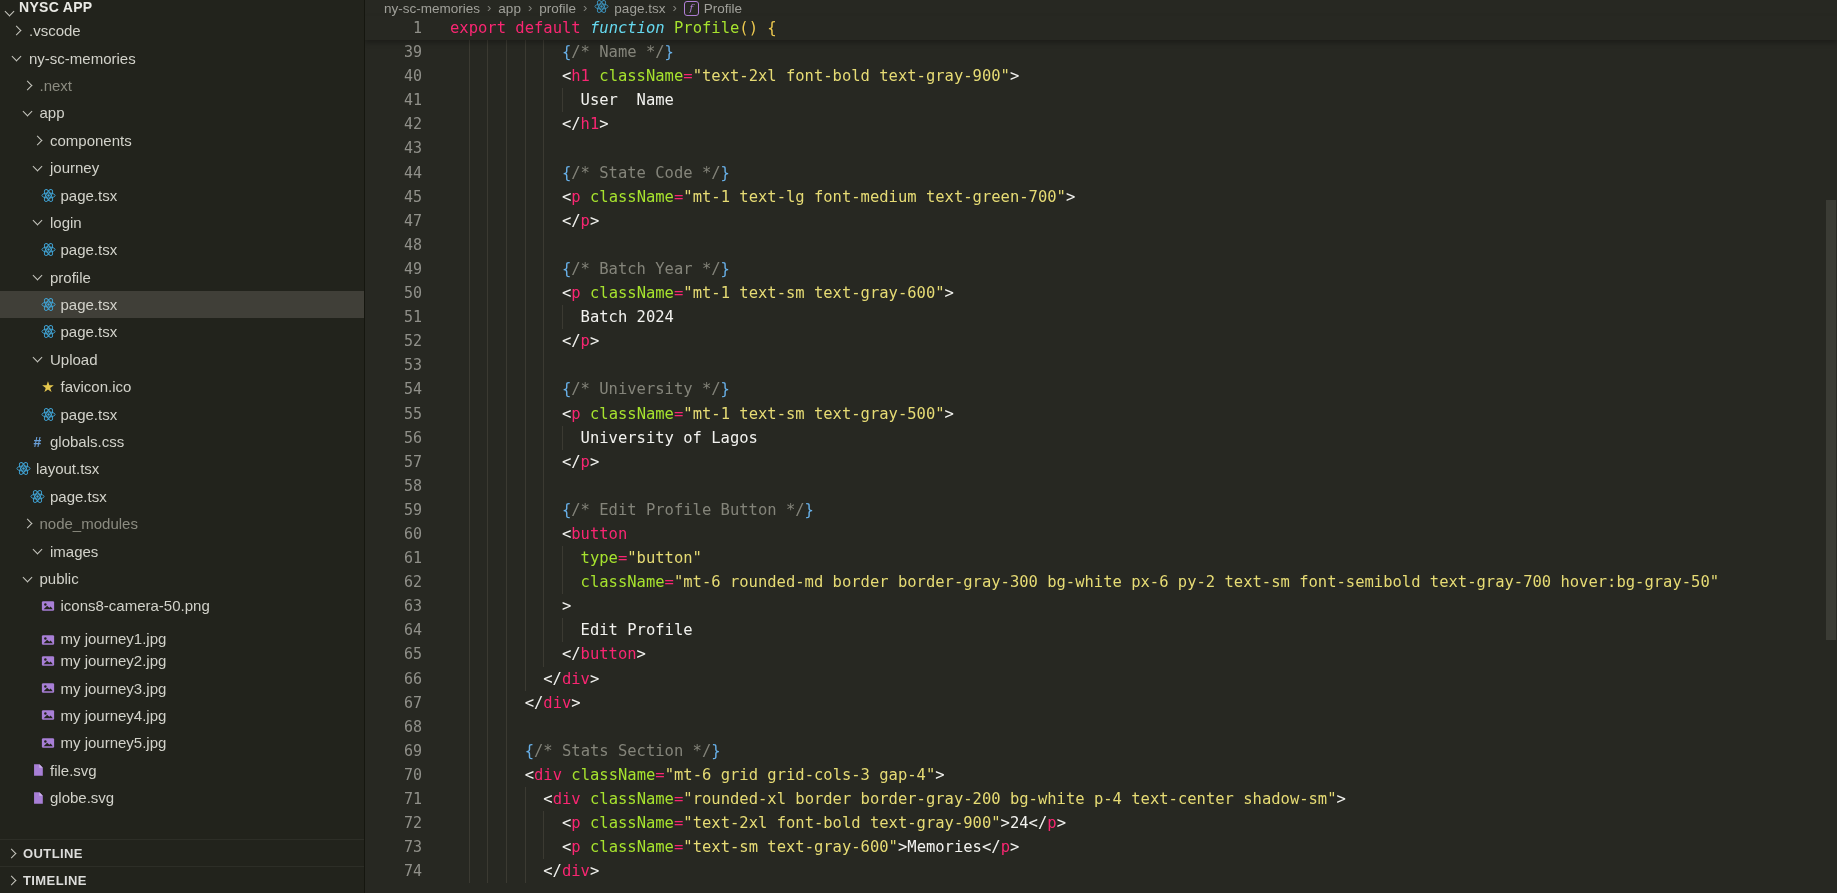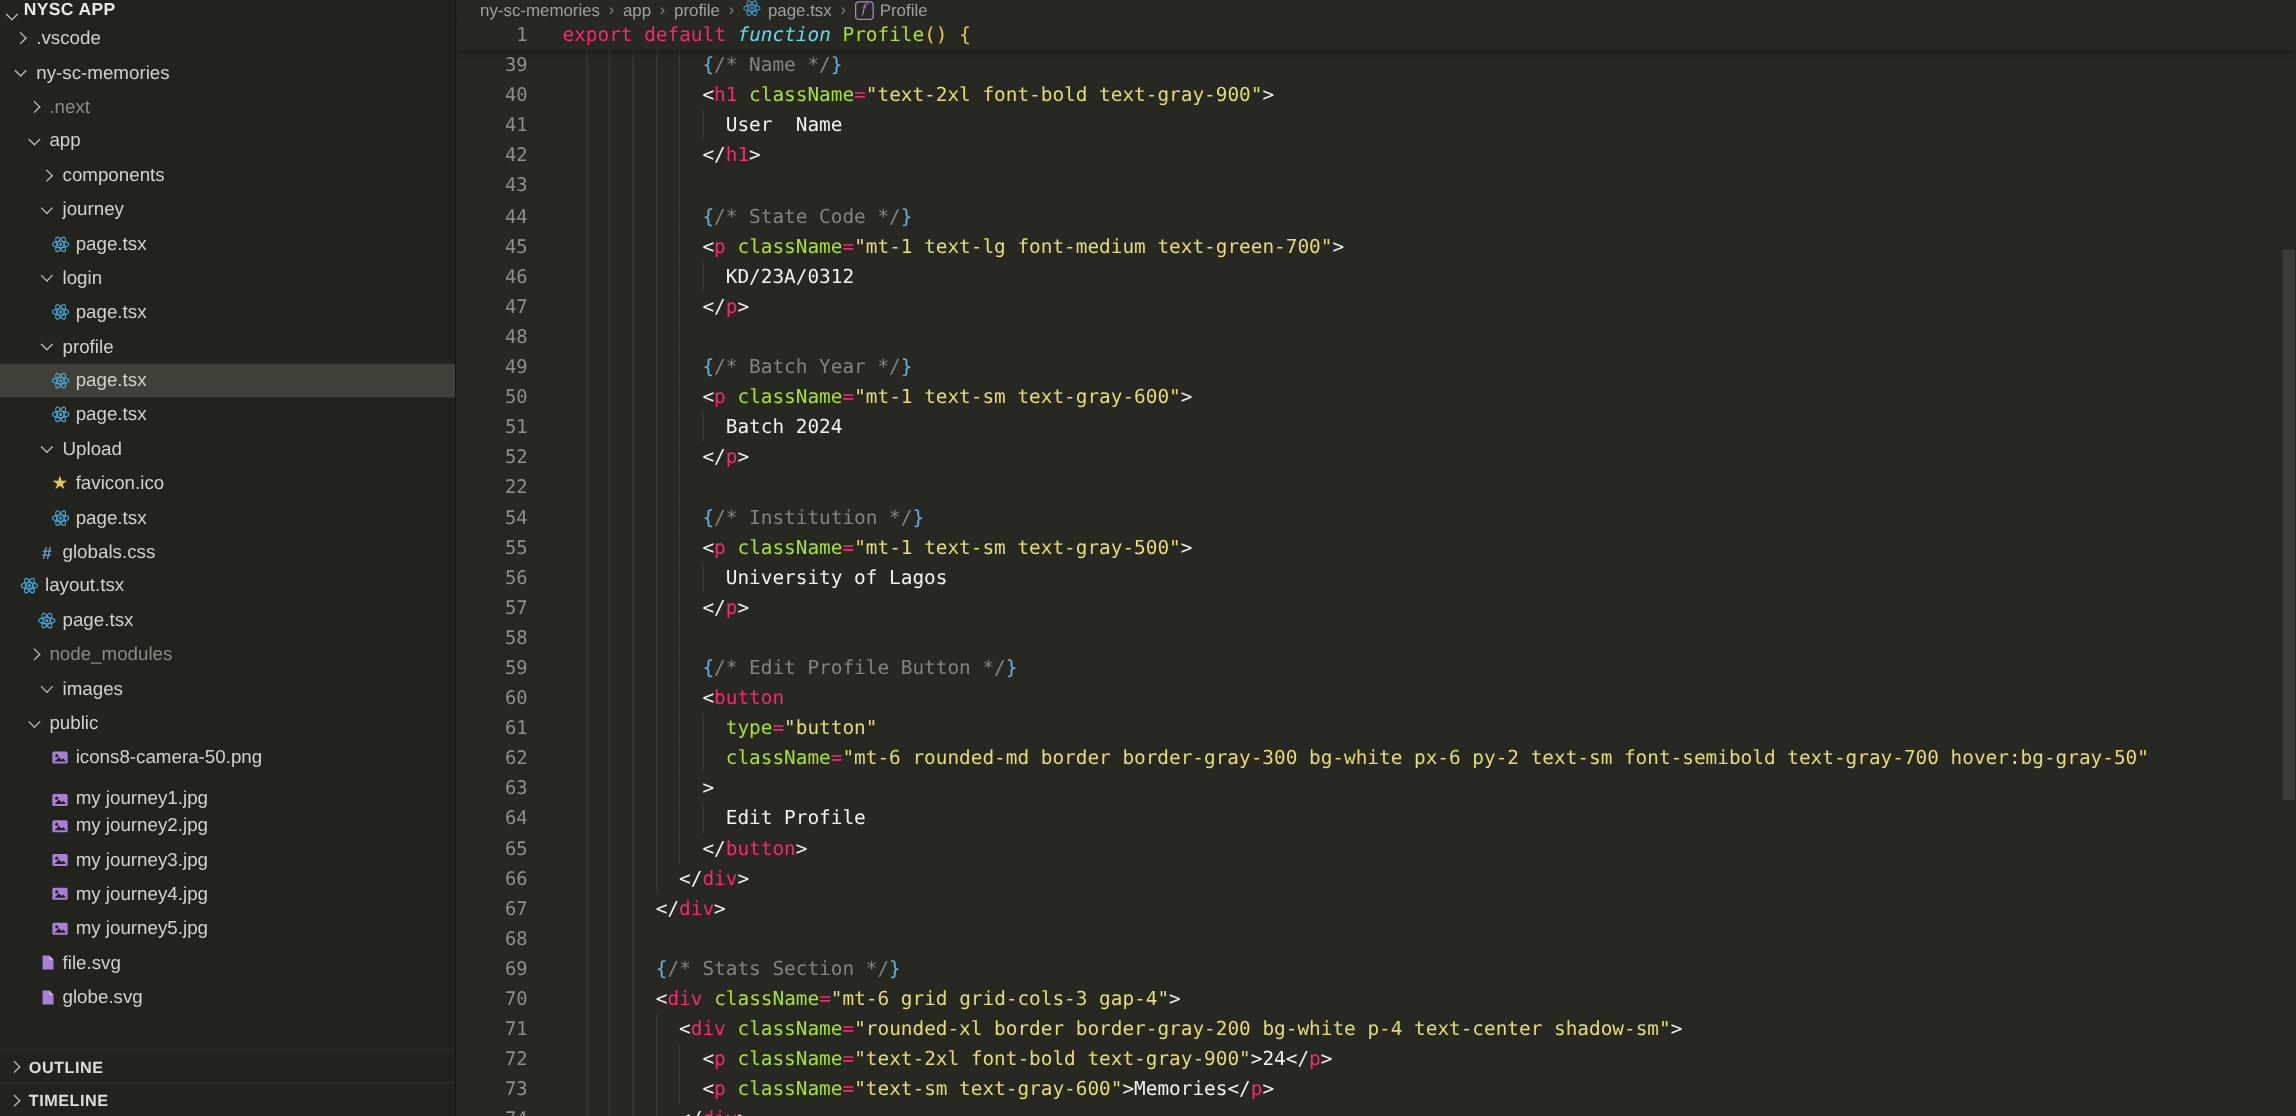--- a/index.html
+++ b/index.html
@@ -401,29 +401,28 @@
           <div class="code-line"><span class="ln">1</span><span class="ct"><span class="tk-k">export</span><span class="tk-w"> </span><span class="tk-k">default</span><span class="tk-w"> </span><span class="tk-f">function</span><span class="tk-w"> </span><span class="tk-g">Profile</span><span class="tk-y">()</span><span class="tk-w"> </span><span class="tk-y">{</span></span></div>
         </div>
       <div class="lines">
           <div class="code-line"><span class="ln">39</span><span class="ct"><span class="ig f0"></span><span class="ig"></span><span class="ig"></span><span class="ig"></span><span class="ig"></span><span class="ig"></span><span class="tk-b">{</span><span class="tk-c">/* Name */</span><span class="tk-b">}</span></span></div>
           <div class="code-line"><span class="ln">40</span><span class="ct"><span class="ig f0"></span><span class="ig"></span><span class="ig"></span><span class="ig"></span><span class="ig"></span><span class="ig"></span><span class="tk-w">&lt;</span><span class="tk-k">h1</span><span class="tk-w"> </span><span class="tk-g">className</span><span class="tk-k">=</span><span class="tk-s">"text-2xl font-bold text-gray-900"</span><span class="tk-w">&gt;</span></span></div>
           <div class="code-line"><span class="ln">41</span><span class="ct"><span class="ig f0"></span><span class="ig"></span><span class="ig"></span><span class="ig"></span><span class="ig"></span><span class="ig"></span><span class="ig"></span><span class="tk-w">User  Name</span></span></div>
           <div class="code-line"><span class="ln">42</span><span class="ct"><span class="ig f0"></span><span class="ig"></span><span class="ig"></span><span class="ig"></span><span class="ig"></span><span class="ig"></span><span class="tk-w">&lt;/</span><span class="tk-k">h1</span><span class="tk-w">&gt;</span></span></div>
           <div class="code-line"><span class="ln">43</span><span class="ct"><span class="ig f0"></span><span class="ig"></span><span class="ig"></span><span class="ig"></span><span class="ig"></span><span class="ig"></span></span></div>
           <div class="code-line"><span class="ln">44</span><span class="ct"><span class="ig f0"></span><span class="ig"></span><span class="ig"></span><span class="ig"></span><span class="ig"></span><span class="ig"></span><span class="tk-b">{</span><span class="tk-c">/* State Code */</span><span class="tk-b">}</span></span></div>
           <div class="code-line"><span class="ln">45</span><span class="ct"><span class="ig f0"></span><span class="ig"></span><span class="ig"></span><span class="ig"></span><span class="ig"></span><span class="ig"></span><span class="tk-w">&lt;</span><span class="tk-k">p</span><span class="tk-w"> </span><span class="tk-g">className</span><span class="tk-k">=</span><span class="tk-s">"mt-1 text-lg font-medium text-green-700"</span><span class="tk-w">&gt;</span></span></div>
-          <div class="code-line"><span class="ln">46</span><span class="ct"><span class="ig f0"></span><span class="ig"></span><span class="ig"></span><span class="ig"></span><span class="ig"></span><span class="ig"></span><span class="ig"></span><span class="tk-w">KD/23A/0312</span></span></div>
           <div class="code-line"><span class="ln">47</span><span class="ct"><span class="ig f0"></span><span class="ig"></span><span class="ig"></span><span class="ig"></span><span class="ig"></span><span class="ig"></span><span class="tk-w">&lt;/</span><span class="tk-k">p</span><span class="tk-w">&gt;</span></span></div>
           <div class="code-line"><span class="ln">48</span><span class="ct"><span class="ig f0"></span><span class="ig"></span><span class="ig"></span><span class="ig"></span><span class="ig"></span><span class="ig"></span></span></div>
           <div class="code-line"><span class="ln">49</span><span class="ct"><span class="ig f0"></span><span class="ig"></span><span class="ig"></span><span class="ig"></span><span class="ig"></span><span class="ig"></span><span class="tk-b">{</span><span class="tk-c">/* Batch Year */</span><span class="tk-b">}</span></span></div>
           <div class="code-line"><span class="ln">50</span><span class="ct"><span class="ig f0"></span><span class="ig"></span><span class="ig"></span><span class="ig"></span><span class="ig"></span><span class="ig"></span><span class="tk-w">&lt;</span><span class="tk-k">p</span><span class="tk-w"> </span><span class="tk-g">className</span><span class="tk-k">=</span><span class="tk-s">"mt-1 text-sm text-gray-600"</span><span class="tk-w">&gt;</span></span></div>
           <div class="code-line"><span class="ln">51</span><span class="ct"><span class="ig f0"></span><span class="ig"></span><span class="ig"></span><span class="ig"></span><span class="ig"></span><span class="ig"></span><span class="ig"></span><span class="tk-w">Batch 2024</span></span></div>
           <div class="code-line"><span class="ln">52</span><span class="ct"><span class="ig f0"></span><span class="ig"></span><span class="ig"></span><span class="ig"></span><span class="ig"></span><span class="ig"></span><span class="tk-w">&lt;/</span><span class="tk-k">p</span><span class="tk-w">&gt;</span></span></div>
-          <div class="code-line"><span class="ln">22</span><span class="ct"><span class="ig f0"></span><span class="ig"></span><span class="ig"></span><span class="ig"></span><span class="ig"></span><span class="ig"></span></span></div>
-          <div class="code-line"><span class="ln">54</span><span class="ct"><span class="ig f0"></span><span class="ig"></span><span class="ig"></span><span class="ig"></span><span class="ig"></span><span class="ig"></span><span class="tk-b">{</span><span class="tk-c">/* Institution */</span><span class="tk-b">}</span></span></div>
+          <div class="code-line"><span class="ln">53</span><span class="ct"><span class="ig f0"></span><span class="ig"></span><span class="ig"></span><span class="ig"></span><span class="ig"></span><span class="ig"></span></span></div>
+          <div class="code-line"><span class="ln">54</span><span class="ct"><span class="ig f0"></span><span class="ig"></span><span class="ig"></span><span class="ig"></span><span class="ig"></span><span class="ig"></span><span class="tk-b">{</span><span class="tk-c">/* University */</span><span class="tk-b">}</span></span></div>
           <div class="code-line"><span class="ln">55</span><span class="ct"><span class="ig f0"></span><span class="ig"></span><span class="ig"></span><span class="ig"></span><span class="ig"></span><span class="ig"></span><span class="tk-w">&lt;</span><span class="tk-k">p</span><span class="tk-w"> </span><span class="tk-g">className</span><span class="tk-k">=</span><span class="tk-s">"mt-1 text-sm text-gray-500"</span><span class="tk-w">&gt;</span></span></div>
           <div class="code-line"><span class="ln">56</span><span class="ct"><span class="ig f0"></span><span class="ig"></span><span class="ig"></span><span class="ig"></span><span class="ig"></span><span class="ig"></span><span class="ig"></span><span class="tk-w">University of Lagos</span></span></div>
           <div class="code-line"><span class="ln">57</span><span class="ct"><span class="ig f0"></span><span class="ig"></span><span class="ig"></span><span class="ig"></span><span class="ig"></span><span class="ig"></span><span class="tk-w">&lt;/</span><span class="tk-k">p</span><span class="tk-w">&gt;</span></span></div>
           <div class="code-line"><span class="ln">58</span><span class="ct"><span class="ig f0"></span><span class="ig"></span><span class="ig"></span><span class="ig"></span><span class="ig"></span><span class="ig"></span></span></div>
           <div class="code-line"><span class="ln">59</span><span class="ct"><span class="ig f0"></span><span class="ig"></span><span class="ig"></span><span class="ig"></span><span class="ig"></span><span class="ig"></span><span class="tk-b">{</span><span class="tk-c">/* Edit Profile Button */</span><span class="tk-b">}</span></span></div>
           <div class="code-line"><span class="ln">60</span><span class="ct"><span class="ig f0"></span><span class="ig"></span><span class="ig"></span><span class="ig"></span><span class="ig"></span><span class="ig"></span><span class="tk-w">&lt;</span><span class="tk-k">button</span></span></div>
           <div class="code-line"><span class="ln">61</span><span class="ct"><span class="ig f0"></span><span class="ig"></span><span class="ig"></span><span class="ig"></span><span class="ig"></span><span class="ig"></span><span class="ig"></span><span class="tk-g">type</span><span class="tk-k">=</span><span class="tk-s">"button"</span></span></div>
           <div class="code-line"><span class="ln">62</span><span class="ct"><span class="ig f0"></span><span class="ig"></span><span class="ig"></span><span class="ig"></span><span class="ig"></span><span class="ig"></span><span class="ig"></span><span class="tk-g">className</span><span class="tk-k">=</span><span class="tk-s">"mt-6 rounded-md border border-gray-300 bg-white px-6 py-2 text-sm font-semibold text-gray-700 hover:bg-gray-50"</span></span></div>
           <div class="code-line"><span class="ln">63</span><span class="ct"><span class="ig f0"></span><span class="ig"></span><span class="ig"></span><span class="ig"></span><span class="ig"></span><span class="ig"></span><span class="tk-w">&gt;</span></span></div>
           <div class="code-line"><span class="ln">64</span><span class="ct"><span class="ig f0"></span><span class="ig"></span><span class="ig"></span><span class="ig"></span><span class="ig"></span><span class="ig"></span><span class="ig"></span><span class="tk-w">Edit Profile</span></span></div>

